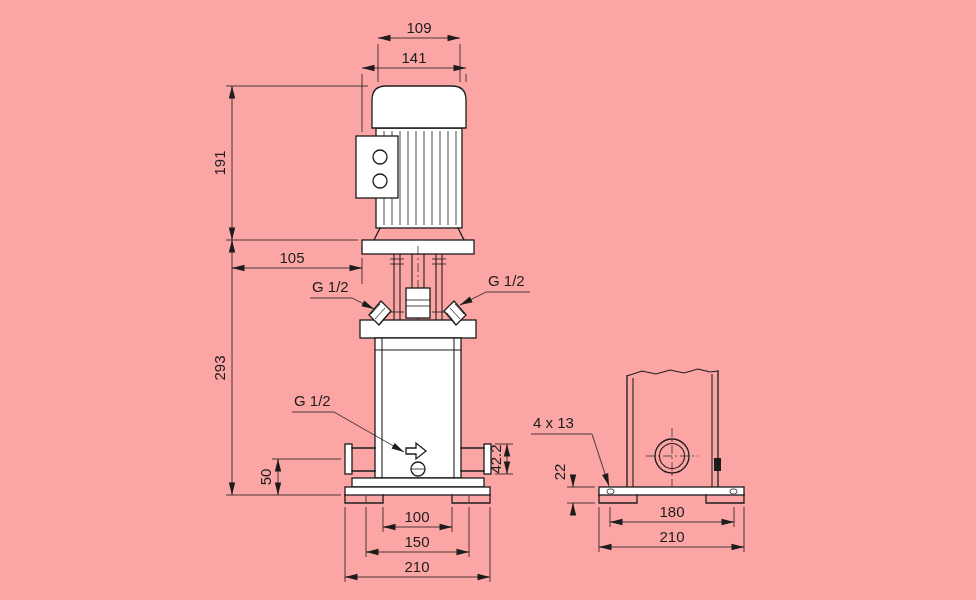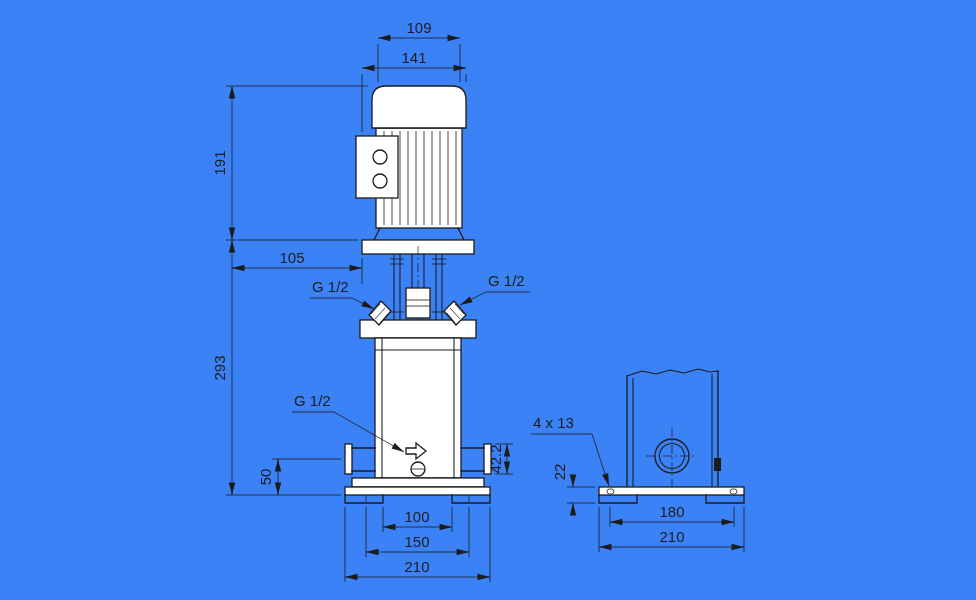--- a/index.html
+++ b/index.html
@@ -1,16 +1,16 @@
 <!DOCTYPE html>
 <html><head>
 <meta charset="utf-8">
 <style>
   html,body{margin:0;padding:0;background:#ffffff;}
-  .stage{position:relative;width:976px;height:600px;background:#3b82f6;overflow:hidden;
+  .stage{position:relative;width:976px;height:600px;background:#fca5a5;overflow:hidden;
          font-family:"Liberation Sans",sans-serif;}
   svg{display:block;}
   svg text{font-family:"Liberation Sans",sans-serif;font-size:15px;fill:#1c1c1c;}
   .o  {fill:none;stroke:#1c1c1c;stroke-width:1.3;stroke-linecap:square;}
   .ow {fill:#ffffff;stroke:#1c1c1c;stroke-width:1.3;}
   .t  {fill:none;stroke:#1c1c1c;stroke-width:0.8;}
   .t2 {fill:none;stroke:#1c1c1c;stroke-width:1.05;}
   .cl {fill:none;stroke:#1c1c1c;stroke-width:0.7;stroke-dasharray:9 3 2 3;}
   .dk {fill:#1c1c1c;stroke:none;}
 </style>

